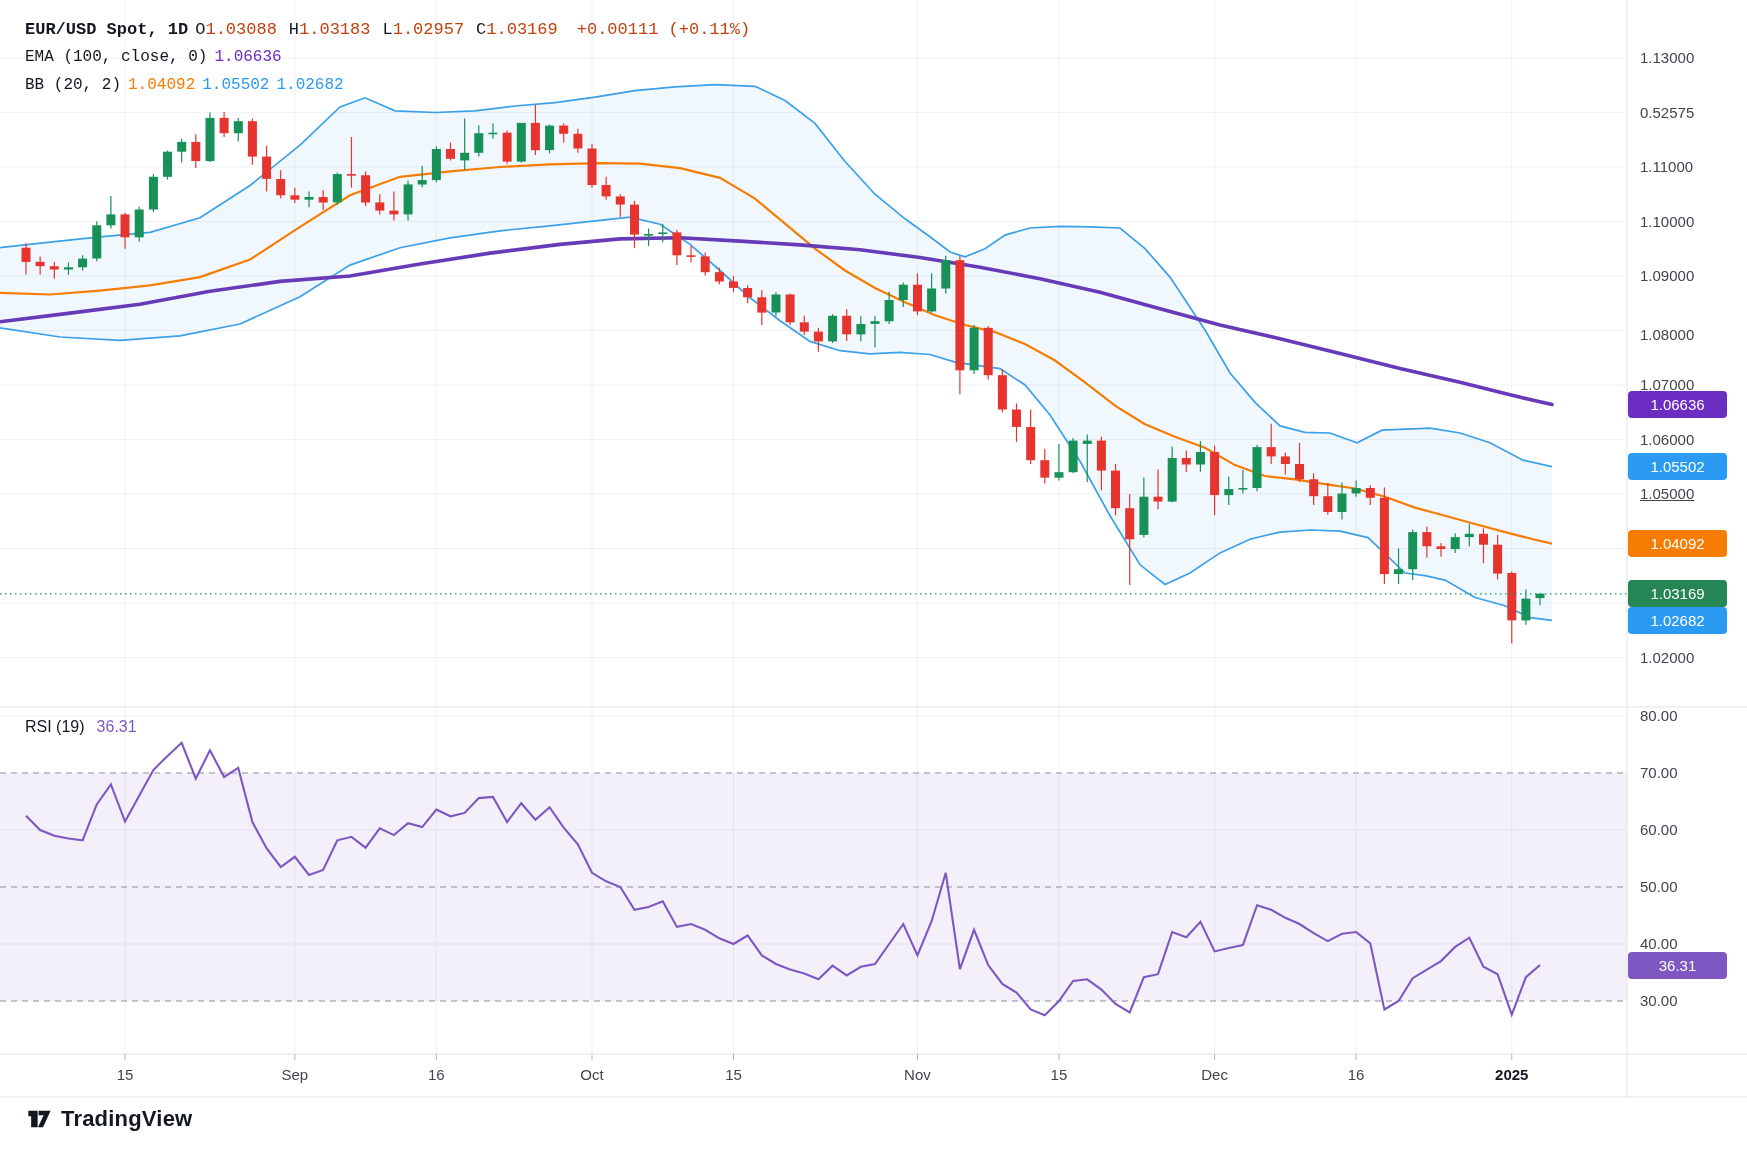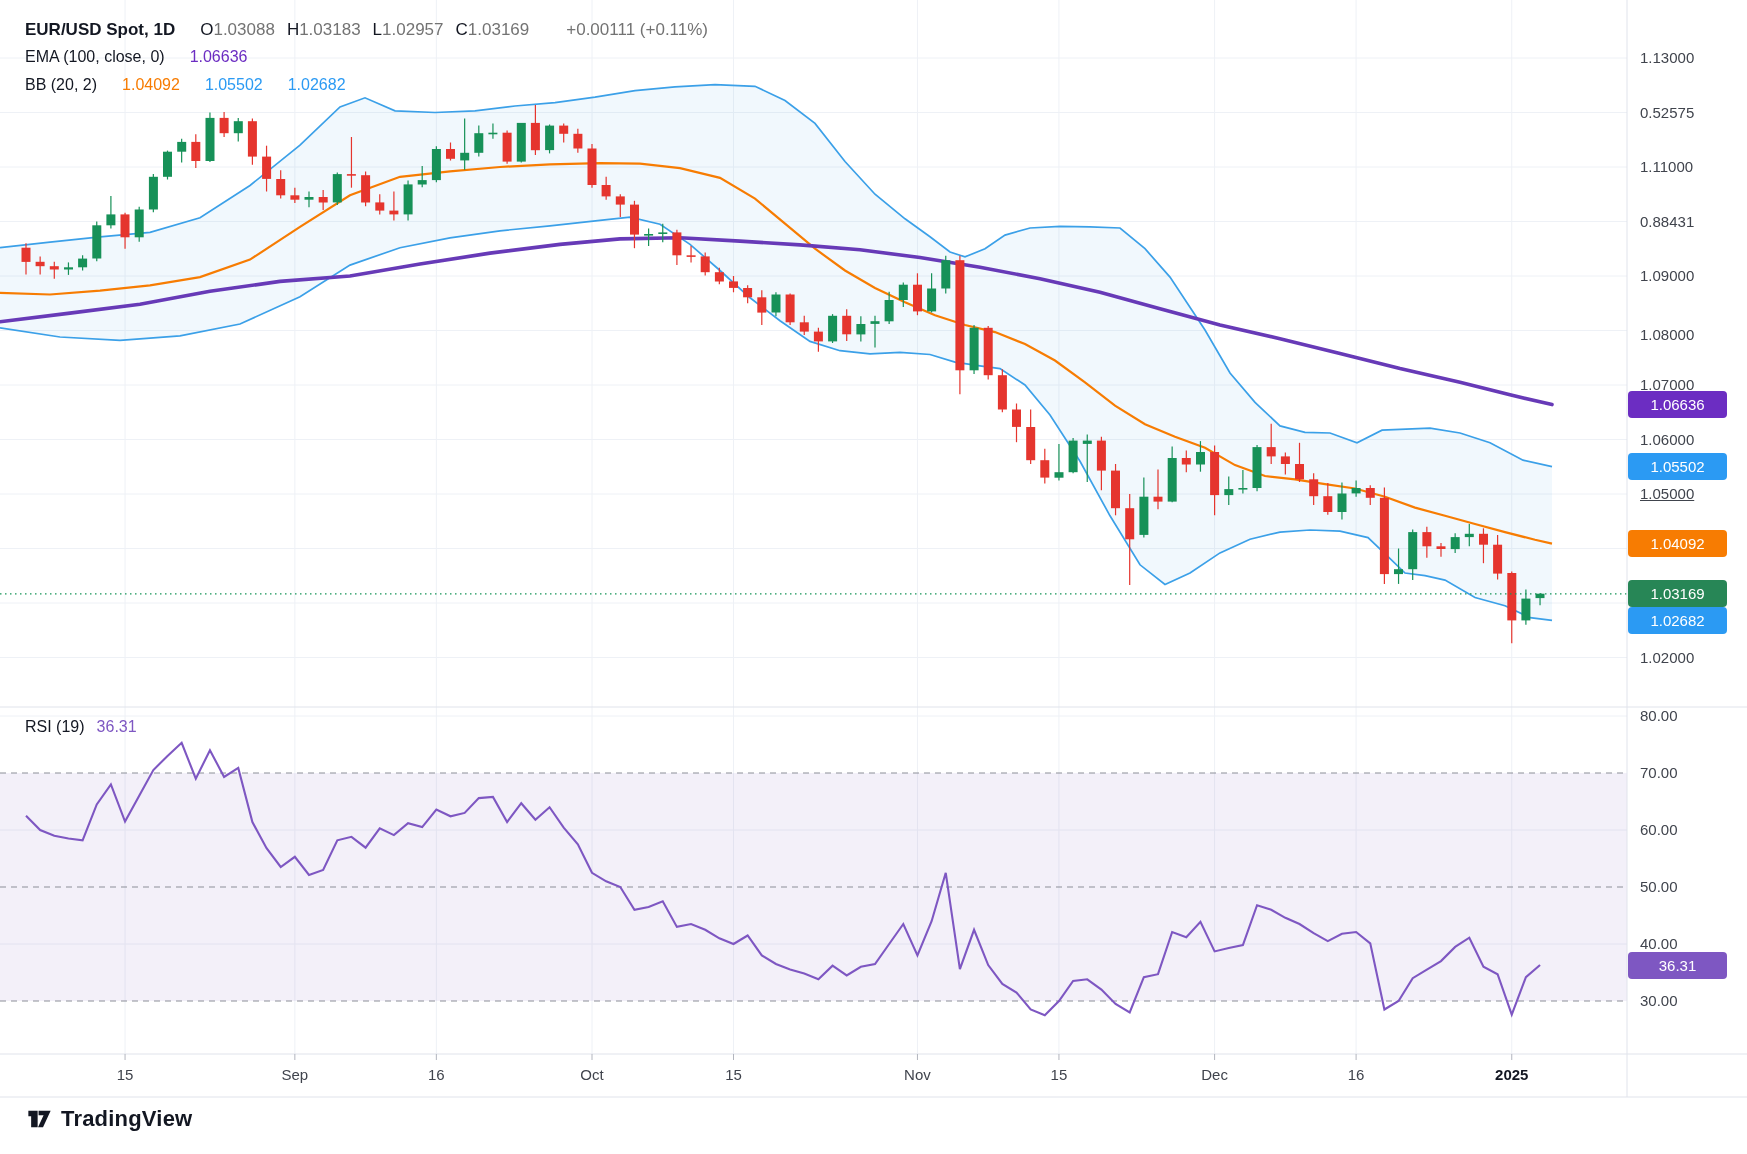--- a/index.html
+++ b/index.html
@@ -1,25 +1,25 @@
 <!DOCTYPE html>
 <html><head>
 <meta charset="utf-8">
 <style>
   html,body{margin:0;padding:0;background:#fff;}
   .stage{position:relative;width:1747px;height:1154px;background:#fff;overflow:hidden;
          font-family:"Liberation Sans",sans-serif;-webkit-font-smoothing:antialiased;}
   #plot{position:absolute;left:0;top:0;}
   .legend{position:absolute;left:25px;top:20px;z-index:5;}
-  .legend-row{display:flex;align-items:baseline;gap:25px;height:28px;font-size:16px;color:#131722;}
+  .legend-row{display:flex;align-items:baseline;gap:7px;height:28px;font-size:16px;color:#131722;font-family:Liberation Mono, monospace;}
   .legend-row.first{font-size:17px;}
   .sym{font-weight:700;}
   .qitem b{font-weight:500;color:#131722;}
   .qitem span{font-weight:500;}
-  .green{color:#737373;}
+  .green{color:#c2410c;}
   .purple{color:#6c2dc2;}
   .orange{color:#f77c02;}
   .blue{color:#2b9af3;}
   .rsi-legend{position:absolute;left:25px;top:718px;z-index:5;font-size:16px;color:#131722;display:flex;gap:12px;}
   .rsi-legend .val{color:#7e57c2;}
   .axis-label{position:absolute;left:1640px;width:100px;font-size:15px;color:#40444d;line-height:20px;}
   .x-label{position:absolute;top:1066px;font-size:15px;color:#40444d;transform:translateX(-50%);white-space:nowrap;}
   .x-label.bold{font-weight:700;color:#131722;}
   .badge{position:absolute;left:1628px;width:99px;height:27px;border-radius:4px;color:#fff;
          font-size:15px;display:flex;align-items:center;justify-content:center;z-index:4;}
@@ -324,21 +324,21 @@
 
   <div class="rsi-legend">
     <span>RSI (19)</span>
     <span class="val">36.31</span>
   </div>
 
   <div id="price-axis">
       <div class="axis-label" style="top: 48px;">1.13000</div>
       <div class="axis-label" style="top: 102.5px;">0.52575</div>
       <div class="axis-label" style="top: 157px;">1.11000</div>
-      <div class="axis-label" style="top: 211.5px;">0.88431</div>
+      <div class="axis-label" style="top: 211.5px;">1.10000</div>
       <div class="axis-label" style="top: 266px;">1.09000</div>
       <div class="axis-label" style="top: 325px;">1.08000</div>
       <div class="axis-label" style="top: 375px;">1.07000</div>
       <div class="axis-label" style="top: 429.5px;">1.06000</div>
       <div class="axis-label" style="top: 484px; text-decoration: underline;">1.05000</div>
       <div class="axis-label" style="top: 538.5px;">1.04000</div>
       <div class="axis-label" style="top: 593px;">1.03000</div>
       <div class="axis-label" style="top: 647.5px;">1.02000</div>
     </div>
   <div id="rsi-axis">

